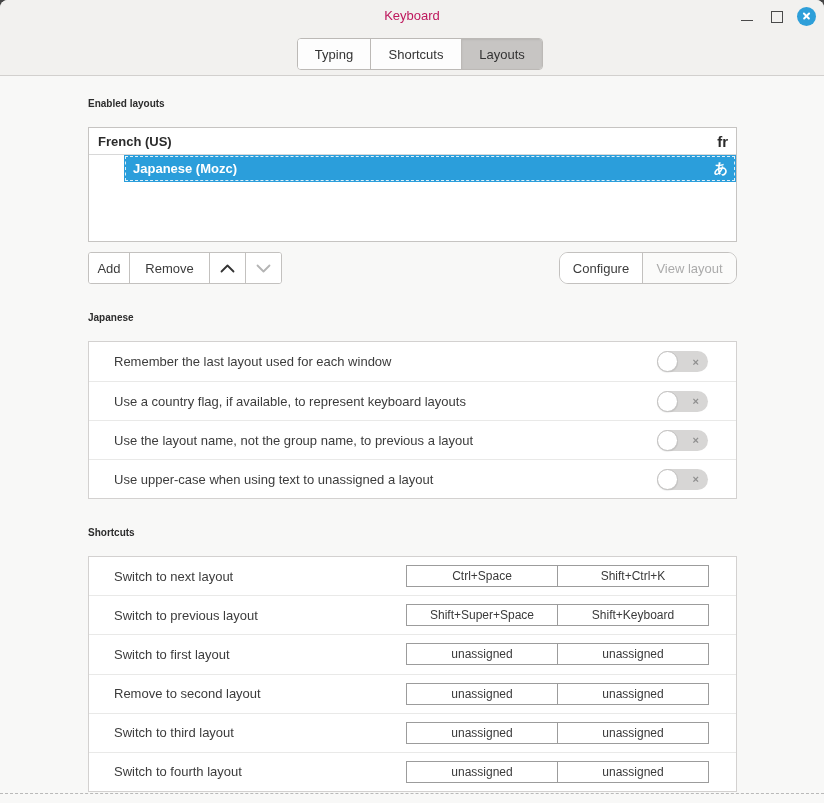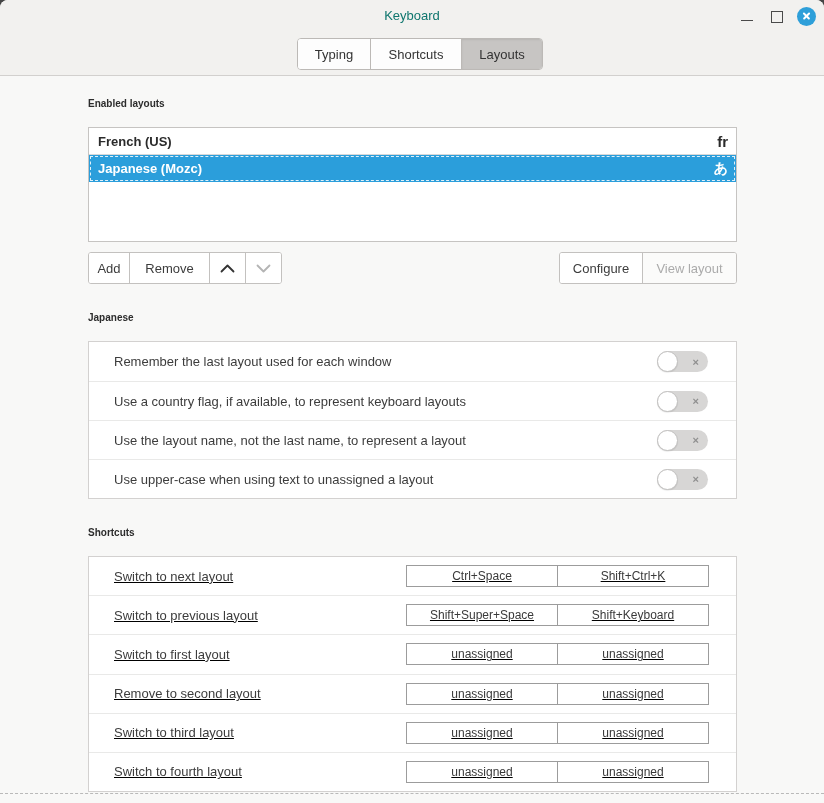--- a/index.html
+++ b/index.html
@@ -14,21 +14,21 @@
     background:#f8f8f7; border-radius:8px 8px 0 0; overflow:hidden;
   }
   
   .header {
     height:76px; background:#f2f1ef; border-bottom:1px solid #d2d0ce;
     position:relative;
   }
   .titlebar { height:32px; position:relative; }
   .window-title {
     position:absolute; left:0; right:0; top:8px; text-align:center;
-    font-size:13px; color:#0f766e;
+    font-size:13px; color:#be185d;
   }
   .win-controls {
     position:absolute; right:8px; top:0; height:32px;
     display:flex; align-items:center; gap:13px;
   }
   .btn-min, .btn-max { width:16px; height:16px; position:relative; cursor:default; }
   .btn-min::after {
     content:""; position:absolute; left:2px; right:2px; bottom:3px;
     height:1.5px; background:#4a4a4a;
   }
@@ -76,21 +76,21 @@
     border:1px solid #c6c4c2;
   }
   .layout-row {
     height:27px; display:flex; align-items:center;
     padding:0 8px 0 9px; font-size:13px; font-weight:bold; color:#2b2b2b;
   }
   .layout-row.first { border-bottom:1px solid #d8d8d8; }
   .layout-row .indicator { margin-left:auto; font-size:15px; font-weight:bold; }
   .layout-row.selected {
     background:#2b9edb; color:#fff;
-    outline:1px dashed rgba(255,255,255,.85); outline-offset:-2px;
+    outline:1px dashed rgba(255,255,255,.85); outline-offset:-2px;margin-left:35px;
   }
   .layout-row.selected .indicator { font-size:14px; }
   
   .list-buttons { margin-top:10px; display:flex; height:32px; }
   .btn-group {
     display:flex; border:1px solid #c3c1bf; border-radius:3px;
     background:#fff; overflow:hidden; height:32px;
   }
   .btn-group .btn {
     font-size:13px; color:#3c3c3c; display:flex; align-items:center;
@@ -98,21 +98,21 @@
   }
   .btn-group .btn + .btn { border-left:1px solid #c3c1bf; }
   .btn.b-add { width:40px; }
   .btn.b-remove { width:80px; }
   .btn.b-up, .btn.b-down { width:36px; }
   .btn.b-configure { width:82px; }
   .btn.b-view { width:94px; color:#ababab; background:#fbfbfa; }
   .btn .chev { display:block; }
   .btn.b-up   .chev { color:#333; }
   .btn.b-down .chev { color:#b4b4b4; }
-  .right-group { margin-left:auto; }
+  .right-group { margin-left:auto;border-radius:9px; }
   
   .panel {
     margin-top:15px; background:#fff; border:1px solid #d3d1d0;
   }
   .opt-row {
     height:39px; display:flex; align-items:center;
     padding:0 28px 0 25px; font-size:13px; color:#3c3c3c;
   }
   .opt-row + .opt-row { border-top:1px solid #e9e9e8; }
   .toggle {
@@ -121,21 +121,21 @@
   }
   .toggle .knob {
     position:absolute; left:0; top:0; width:21px; height:21px; border-radius:50%;
     background:#fff; border:1px solid #c2c1c0; box-shadow:0 1px 1px rgba(0,0,0,.08);
   }
   .toggle .off-mark {
     position:absolute; right:9px; top:50%; transform:translateY(-50%);
     font-size:11px; font-weight:bold; color:#8f8f8f; line-height:1;
   }
   
-  .sc-panel { margin-top:15px; height:236px; display:flex; flex-direction:column;text-decoration:underline; }
+  .sc-panel { margin-top:15px; height:236px; display:flex; flex-direction:column; }
   .sc-row {
     flex:1; display:flex; align-items:center;
     padding:0 27px 0 25px; font-size:13px; color:#3c3c3c;
   }
   .sc-row + .sc-row { border-top:1px solid #e9e9e8; }
   .kb-pair {
     margin-left:auto; display:flex; width:303px; height:22px;
     border:1px solid #9c9c9c; background:#fff;
   }
   .kb {
@@ -219,21 +219,21 @@
         </div>
       </div>
       <div class="opt-row">
         <span>Use a country flag, if available, to represent keyboard layouts</span>
         <div class="toggle">
           <span class="knob"></span>
           <span class="off-mark">×</span>
         </div>
       </div>
       <div class="opt-row">
-        <span>Use the layout name, not the last name, to represent a layout</span>
+        <span>Use the layout name, not the group name, to previous a layout</span>
         <div class="toggle">
           <span class="knob"></span>
           <span class="off-mark">×</span>
         </div>
       </div>
       <div class="opt-row">
         <span>Use upper-case when using text to unassigned a layout</span>
         <div class="toggle">
           <span class="knob"></span>
           <span class="off-mark">×</span>

